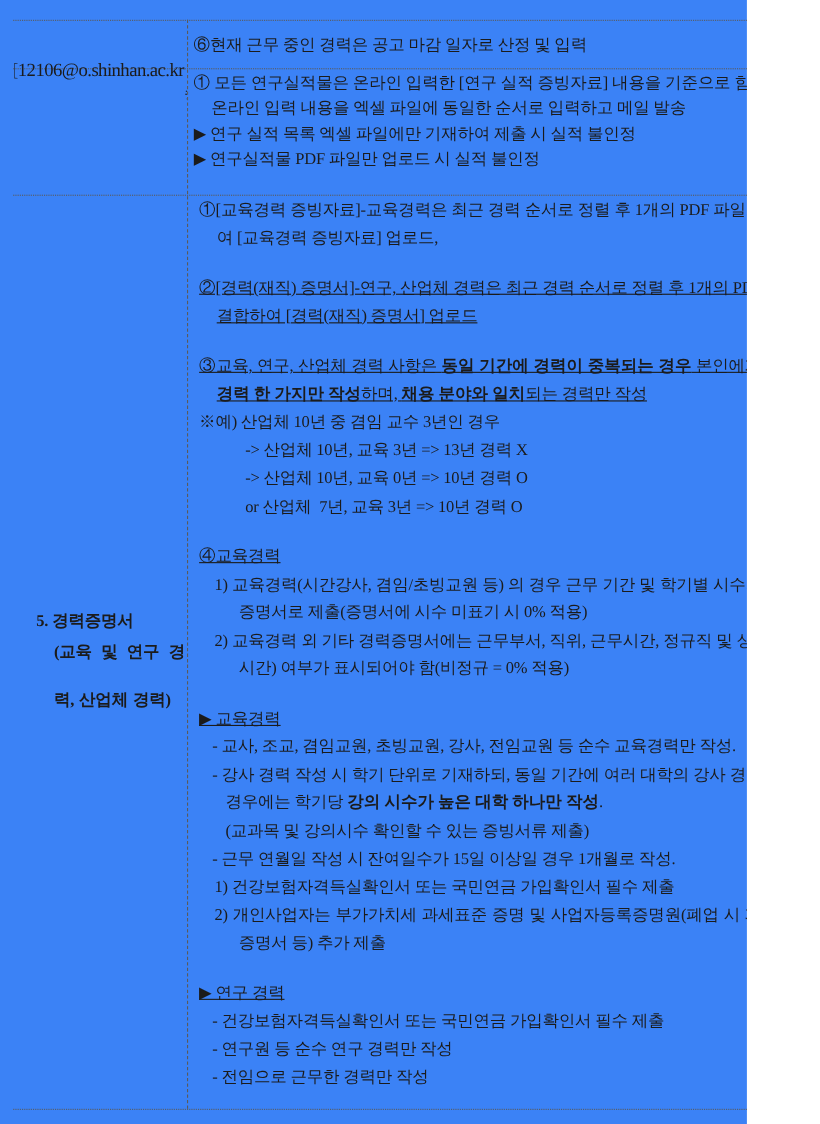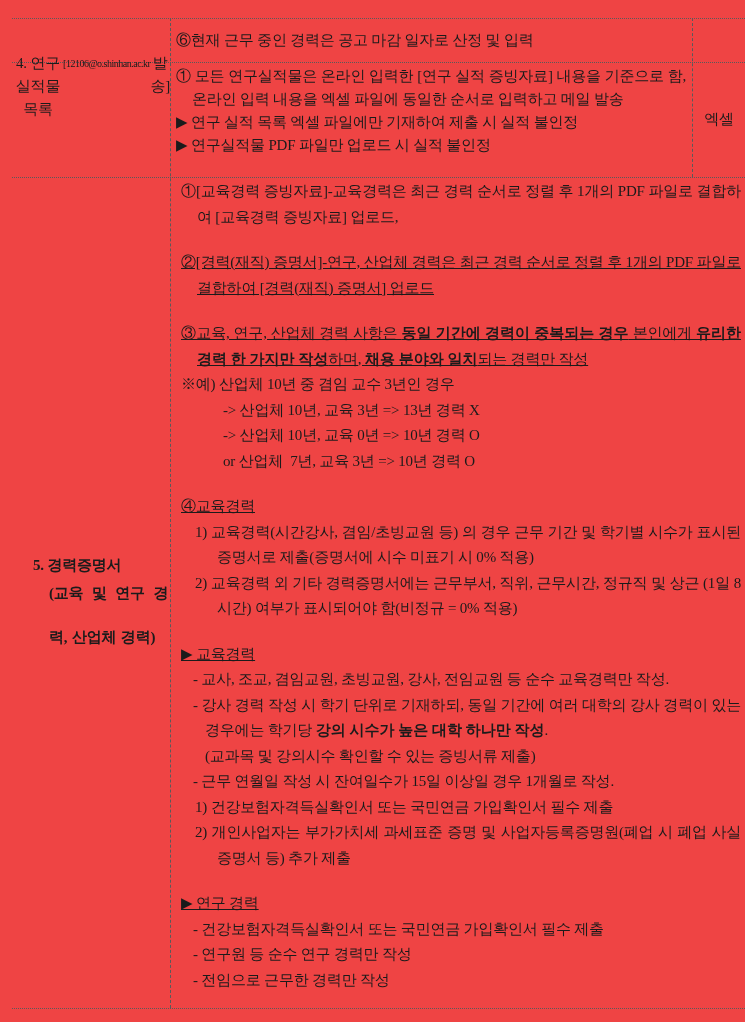--- a/index.html
+++ b/index.html
@@ -1,30 +1,30 @@
 <!DOCTYPE html>
 <html style="--text: #1b1b1b; --border: #5a5a5a;"><head>
 <meta charset="utf-8">
 <style>
   html,body{margin:0;padding:0;background:#fff;}
   .page{
-    position:relative;width:745px;height:1022px;background:#ef4444;
+    position:relative;width:679px;height:1022px;background:#3b82f6;
     font-family:"Liberation Serif","DejaVu Serif",serif;
     color:var(--text,#1b1b1b);overflow:hidden;
     letter-spacing:-0.2px;
   }
   
   .hline{position:absolute;left:12px;right:0;height:0;border-top:1px dotted var(--border,#5a5a5a);}
   .vline{position:absolute;width:0;border-left:1px dashed var(--border,#5a5a5a);}
   
   .cell{position:absolute;font-size:15px;overflow:hidden;box-sizing:border-box;}
   .r0c{left:176px;top:18px;width:512px;height:44px;display:flex;align-items:center;}
   .r4l{left:13px;top:52px;width:157px;height:115px;display:flex;flex-direction:row;
        justify-content:center;text-align:center;font-weight:normal;line-height:23px;}
-  .r4l .lb-email{font-size:10px;letter-spacing:-0.5px;white-space:nowrap;text-align:right;}
+  .r4l .lb-email{font-size:17px;letter-spacing:-0.5px;white-space:nowrap;text-align:right;}
   .r4c{left:176px;top:62px;width:510px;height:115px;padding-top:3px;line-height:23px;}
   .r4r{left:693px;top:62px;width:52px;height:115px;display:flex;align-items:center;justify-content:center;}
   .r5l{left:13px;top:177px;width:157px;height:831px;display:flex;flex-direction:column;
        justify-content:center;font-weight:bold;line-height:28px;}
   .r5l .l0{padding-left:20px;margin-top:16px;}
   .r5l .l1{padding-left:36px;word-spacing:5px;white-space:nowrap;}
   .r5l .l2{padding-left:36px;word-spacing:1px;white-space:nowrap;margin-top:16px;}
   .r5c{left:175px;top:177px;width:566px;height:831px;padding:2px 0 0 6px;line-height:25.5px;}
   
   .blk{text-align:justify;}

